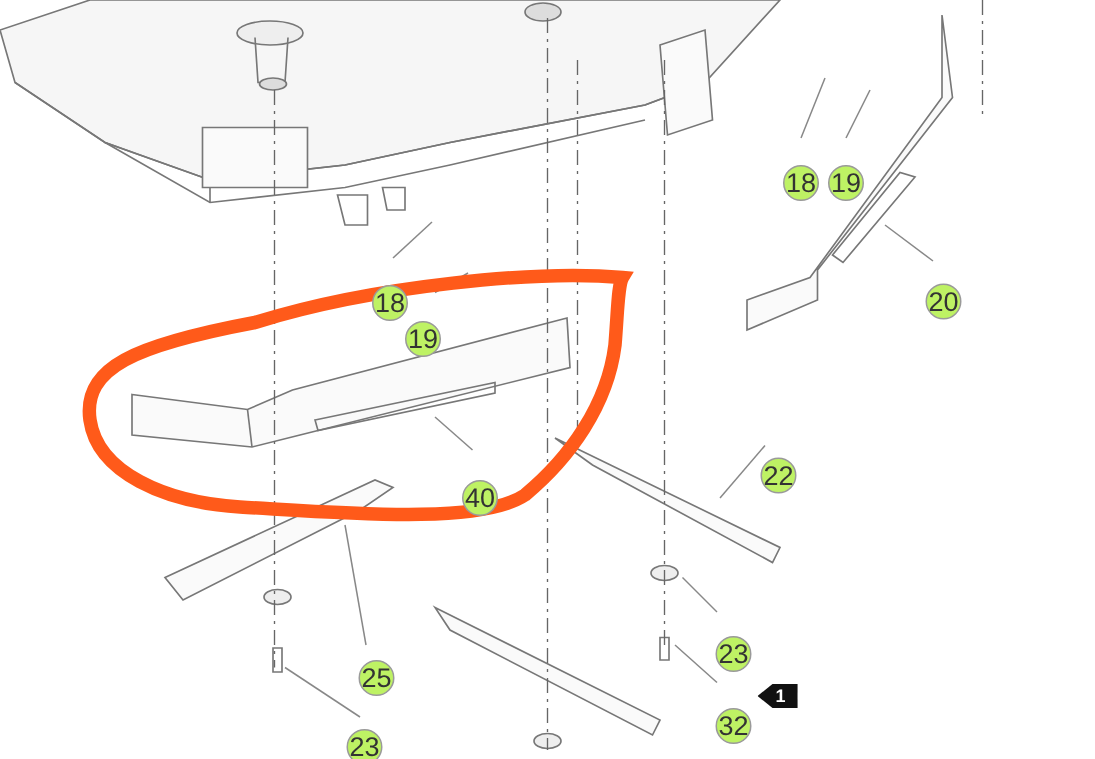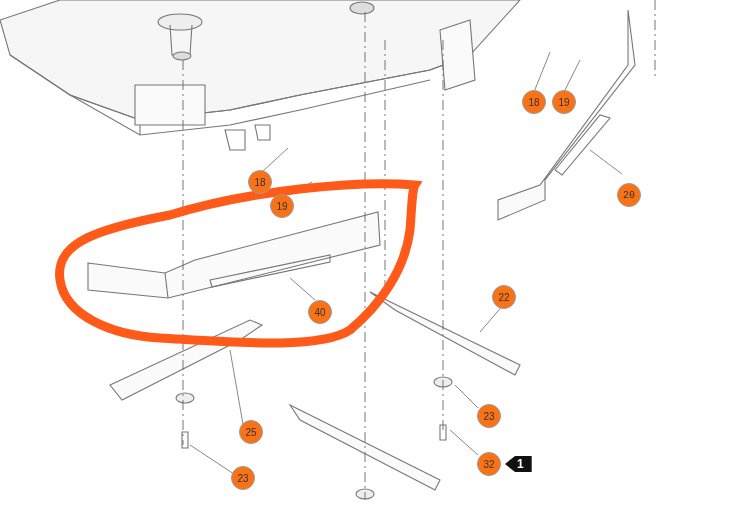--- a/index.html
+++ b/index.html
@@ -1,19 +1,19 @@
 <!DOCTYPE html>
 <html><head>
 <meta charset="utf-8">
 <style>
   html,body{margin:0;padding:0;background:#fff;}
   #stage{position:relative;width:730px;height:506px;overflow:hidden;background:#fff;font-family:"Liberation Sans",sans-serif;}
   svg{position:absolute;left:0;top:0;}
-  .callout{position:absolute;width:24px;height:24px;border:1.3px solid #9a9a9a;border-radius:50%;background:#f97316;
-    display:flex;align-items:center;justify-content:center;font-size:10px;color:#333;box-sizing:border-box;}
+  .callout{position:absolute;width:24px;height:24px;border:1.3px solid #9a9a9a;border-radius:50%;background:#bef264;
+    display:flex;align-items:center;justify-content:center;font-size:18px;color:#333;box-sizing:border-box;margin-top:20px;}
   .flag{position:absolute;height:16px;background:#111;color:#fff;font-size:12px;font-weight:bold;
     display:flex;align-items:center;justify-content:center;padding:0 8px 0 12px;
     clip-path:polygon(10px 0,100% 0,100% 100%,10px 100%,0 50%);}
 </style>
 </head>
 <body>
 
 <div id="stage">
   <svg width="730" height="506" viewBox="0 0 730 506">
     <g fill="none" stroke="#777" stroke-width="1.1">
@@ -73,21 +73,21 @@
       <line x1="244" y1="430" x2="230" y2="350"></line>
     </g>
 
     <path d="M415 185 C360 180 250 190 170 215 C90 230 55 245 60 280 C65 315 110 335 160 338 C230 342 320 350 350 330 C380 305 405 270 410 230 C412 205 412 190 415 185 Z" fill="none" stroke="#ff5a1a" stroke-width="9" stroke-linecap="round"></path>
   </svg>
 
   <div class="callout" style="left:248px;top:170px;">18</div>
   <div class="callout" style="left:270px;top:194px;">19</div>
   <div class="callout" style="left:522px;top:90px;">18</div>
   <div class="callout" style="left:552px;top:90px;">19</div>
-  <div class="callout" style="left:617px;top:183px;font-family:Liberation Mono, monospace;">20</div>
+  <div class="callout" style="left:617px;top:169px;">20</div>
   <div class="callout" style="left:308px;top:300px;">40</div>
-  <div class="callout" style="left:492px;top:285px;">22</div>
+  <div class="callout" style="left:507px;top:285px;">22</div>
   <div class="callout" style="left:477px;top:404px;">23</div>
   <div class="callout" style="left:231px;top:466px;">23</div>
   <div class="callout" style="left:477px;top:452px;">32</div>
   <div class="callout" style="left:239px;top:420px;">25</div>
   <div class="flag" style="left:505px;top:456px;">1</div>
 </div>
 
 </body></html>

